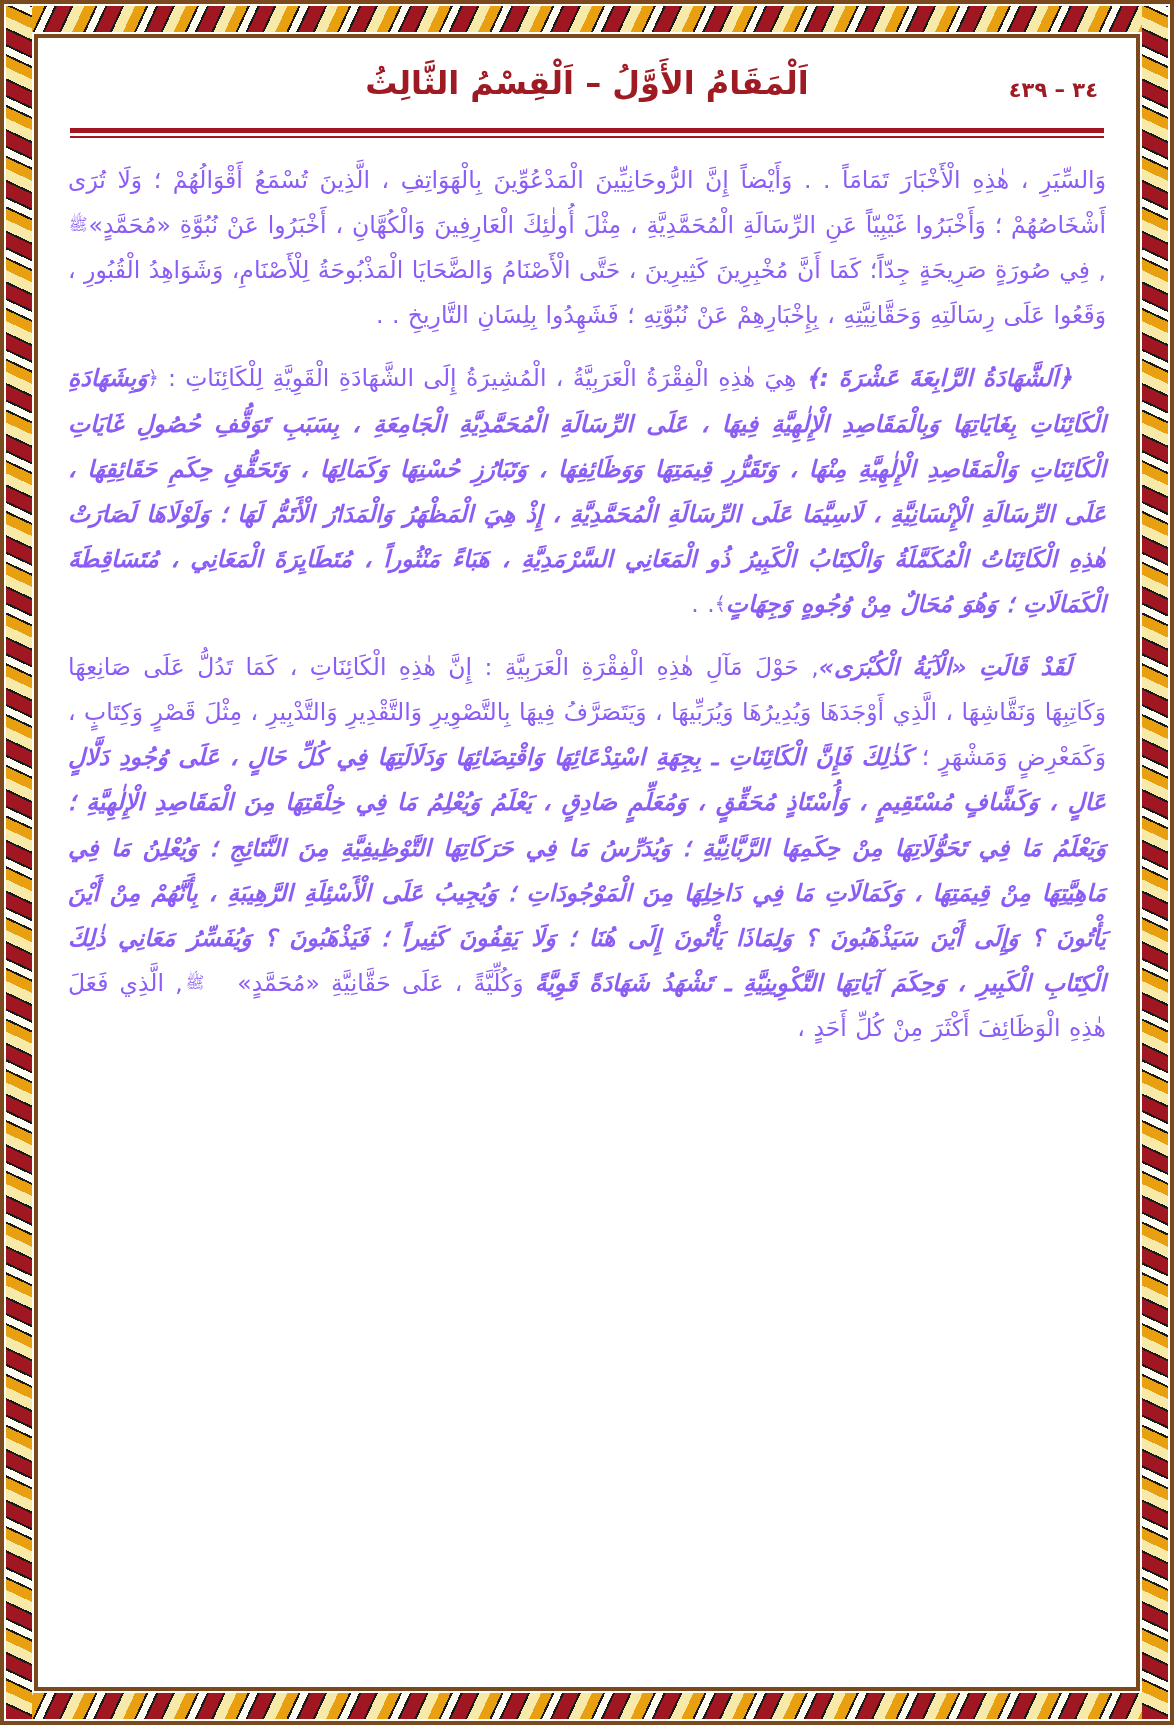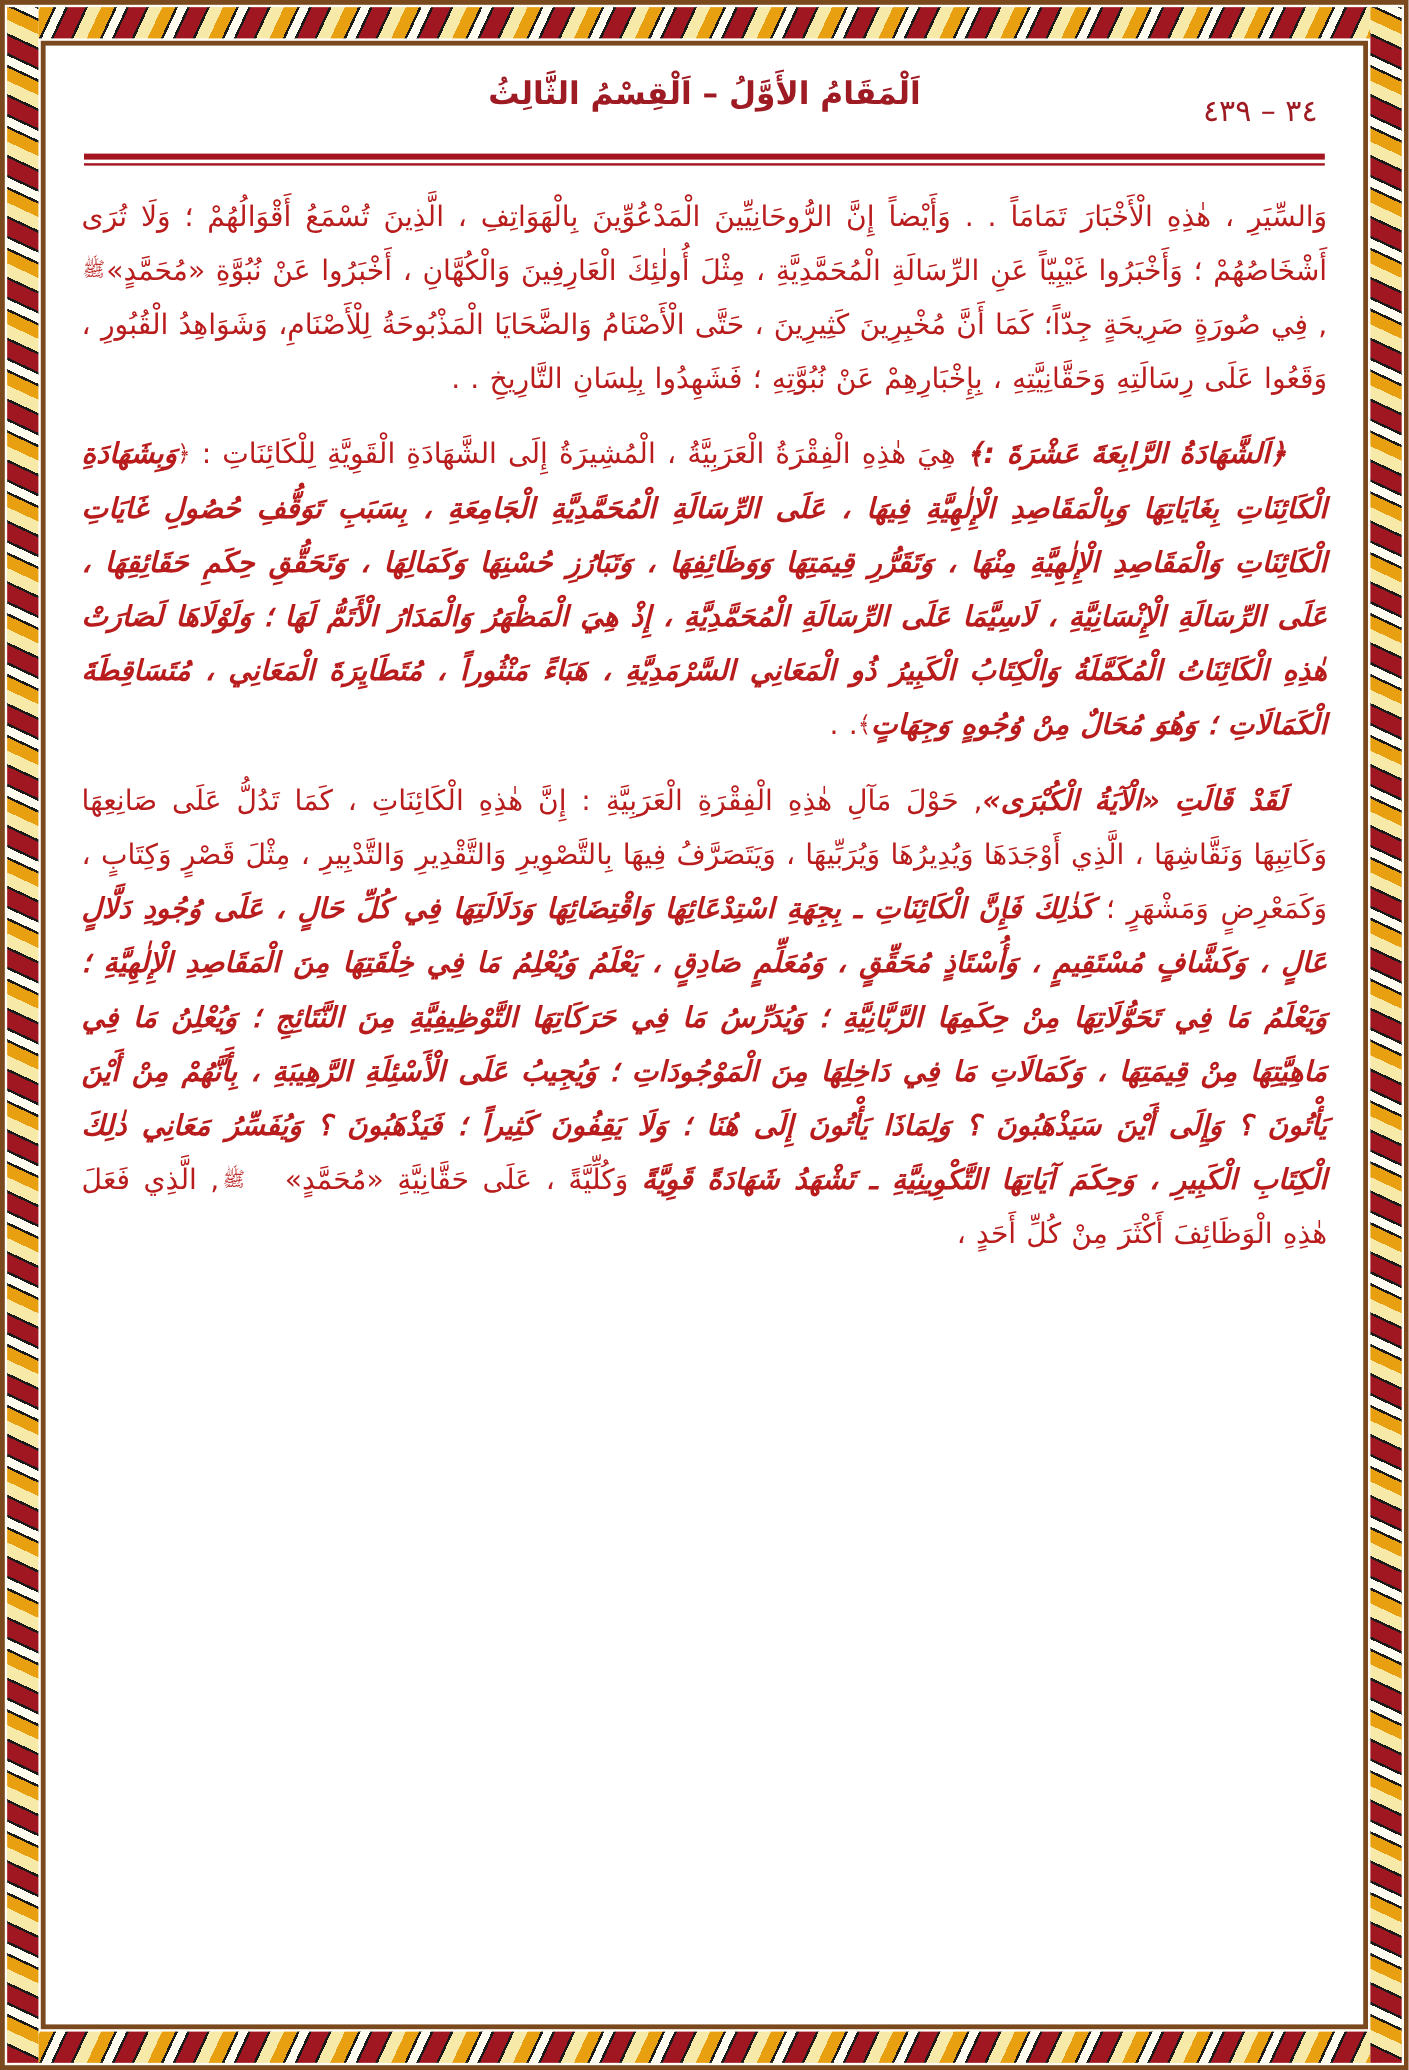--- a/index.html
+++ b/index.html
@@ -96,53 +96,53 @@
   .header {
     position: relative;
     display: flex;
     align-items: baseline;
     justify-content: center;
     height: 60px;
     color: #9e1b24;
   }
 
   .header-title {
-    font-size: 26px;
+    font-size: 32px;
     font-weight: bold;
     color: #9e1b24;
     letter-spacing: 0;
     white-space: nowrap;
   }
 
   .header-page {
     position: absolute;
     right: 8px;
     top: 14px;
-    font-size: 25px;
-    font-weight: normal;
+    font-size: 21px;
+    font-weight: bold;
     color: #9e1b24;
     letter-spacing: 2px;
     direction: rtl;
     text-align: right;
   }
 
   .rule-double {
     margin: 4px 2px 20px 2px;
     border-top: 5px solid #a3161f;
     border-bottom: 2px solid #a3161f;
     height: 3px;
     box-sizing: content-box;
   }
 
   
   .body {
     direction: rtl;
     text-align: justify;
     text-align-last: right;
-    color: #b91c1c;
+    color: #8b5cf6;
     font-size: 23.5px;
     line-height: 1.92;
     word-spacing: 1px;
   }
 
   .para {
     margin: 0 0 4px 0;
     direction: rtl;
     text-align: justify;
     text-align-last: right;

